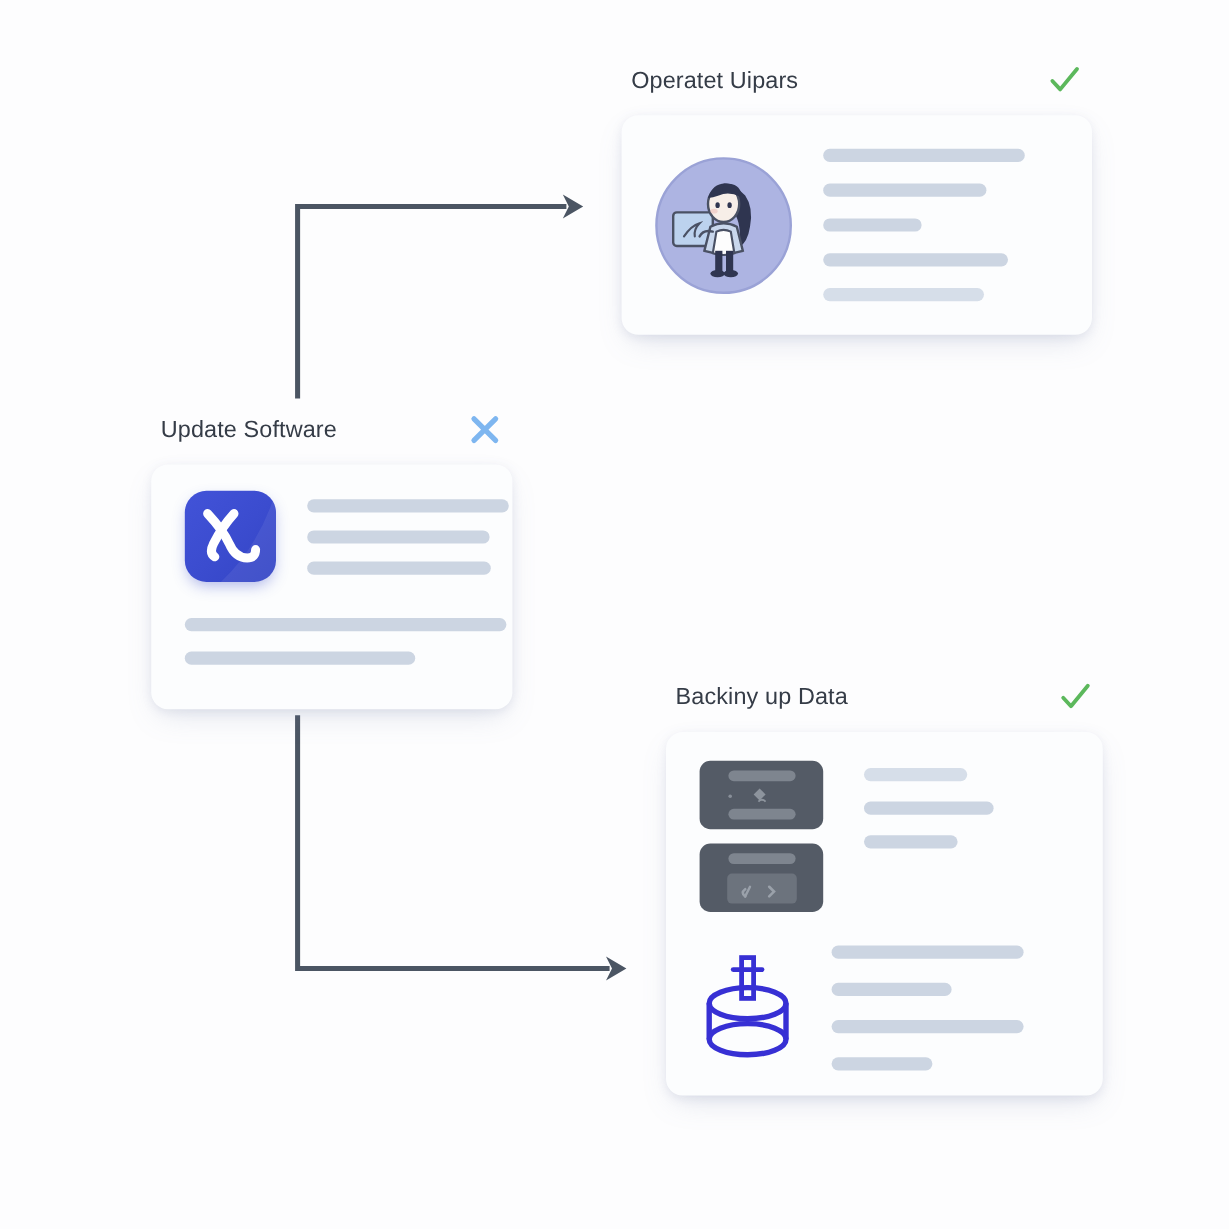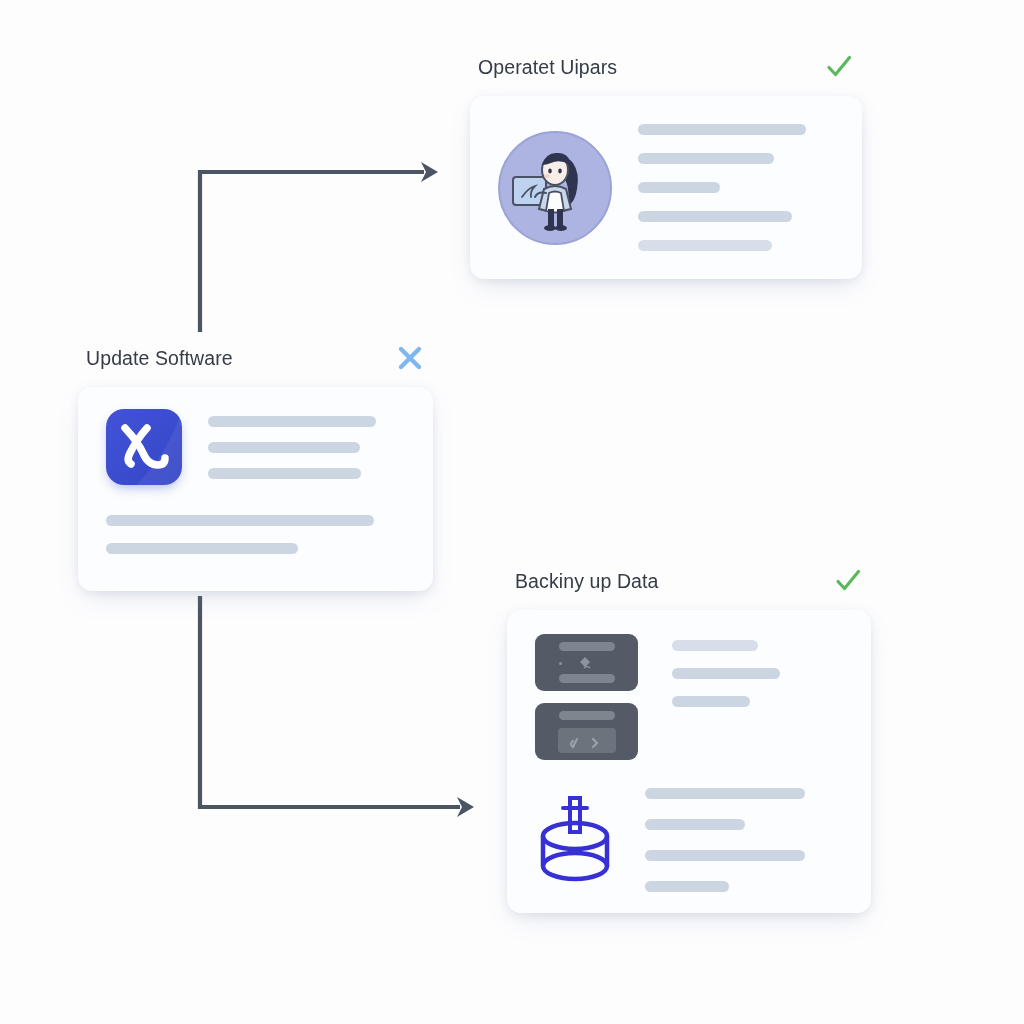--- a/index.html
+++ b/index.html
@@ -10,20 +10,21 @@
     width: 1024px;
     height: 1024px;
     background: #fdfdfe;
     font-family: "Liberation Sans", sans-serif;
     overflow: hidden;
     position: relative;
   }
   .canvas {
     position: absolute;
     inset: 0;
+    margin-left: 48px;
   }
 
   
   .connectors {
     position: absolute;
     left: 0; top: 0;
     width: 1024px; height: 1024px;
     pointer-events: none;
     z-index: 1;
   }
@@ -78,21 +79,21 @@
     border-radius: 50%;
     background: #adb4e2;
     border: 2px solid #9aa2d6;
     flex: 0 0 auto;
     position: relative;
     overflow: hidden;
   }
   #card-top .sk-col { flex: 1; gap: 18px; }
 
   
-  #node-mid    { left: 78px; top: 341px; width: 355px; }
+  #node-mid    { left: 78px; top: 341px; width: 301px; }
   #card-mid    { height: 204px; padding: 22px 26px 20px 28px; }
   .mid-top-row { display: flex; gap: 26px; align-items: center; }
   .app-icon {
     width: 76px; height: 76px;
     border-radius: 18px;
     background: linear-gradient(135deg,#4253d8 0%,#3b4ccf 52%,#3344c4 100%);
     flex: 0 0 auto;
     box-shadow: 0 5px 12px -3px rgba(60,76,200,.42);
     position: relative;
     overflow: hidden;

